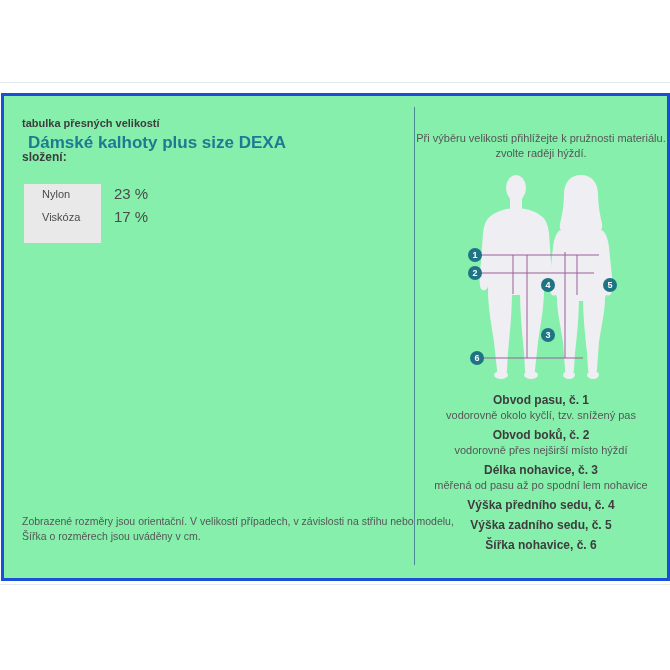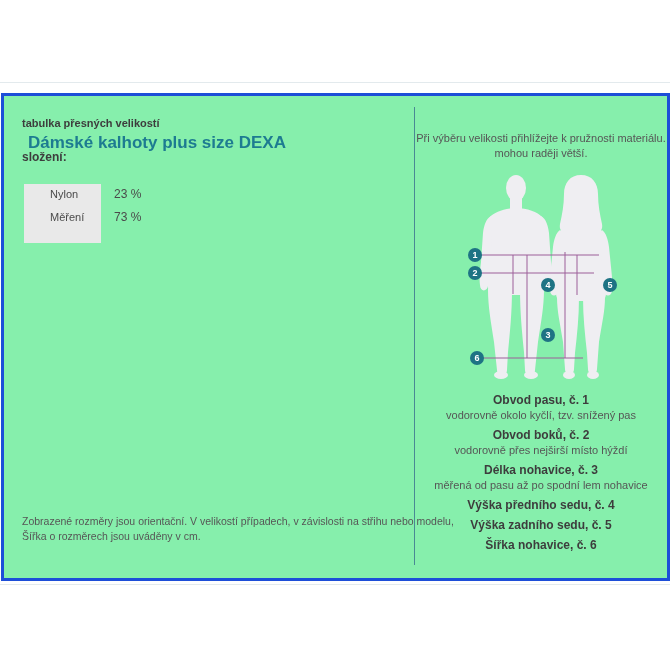--- a/index.html
+++ b/index.html
@@ -16,24 +16,24 @@
     border:3px solid #1d4ed8;background:#86efac;
   }
   
   .eyebrow{position:absolute;left:18px;top:21px;font-size:11px;font-weight:bold;color:#3d3d3d;white-space:nowrap;}
   .title{position:absolute;left:24px;top:37px;font-size:17px;font-weight:bold;color:#1d7b91;white-space:nowrap;}
   .comp-label{position:absolute;left:18px;top:54px;font-size:12px;font-weight:bold;color:#3d3d3d;}
   .comp-table{position:absolute;left:20px;top:88px;width:360px;}
   .comp-row{height:20px;margin-bottom:3px;position:relative;}
   .comp-cell-label{
     position:absolute;left:0;top:0;width:77px;height:36px;background:#e9e9e9;
-    font-size:11px;color:#4a4a4a;line-height:20px;padding-left:26px;box-sizing:border-box;
+    font-size:11px;color:#4a4a4a;line-height:20px;padding-left:18px;box-sizing:border-box;
   }
   .comp-cell-value{
-    position:absolute;left:90px;top:0;height:20px;font-size:12px;color:#4a4a4a;line-height:20px;
+    position:absolute;left:90px;top:0;height:20px;font-size:15px;color:#4a4a4a;line-height:20px;
   }
   .disclaimer{position:absolute;left:18px;top:418px;font-size:10.5px;color:#565656;}
   .disclaimer div{line-height:15px;white-space:nowrap;}
   
   .divider{position:absolute;left:410px;top:11px;width:1px;height:458px;background:#4a8894;}
   
   .right-col{position:absolute;left:411px;top:0;width:252px;height:100%;}
   .intro{position:absolute;left:0;top:35px;width:252px;text-align:center;font-size:11px;color:#565656;}
   .intro div{line-height:15px;white-space:nowrap;}
   .meas-list{position:absolute;left:-20px;top:297px;width:292px;text-align:center;}
@@ -62,36 +62,36 @@
     <div class="eyebrow">tabulka přesných velikostí</div>
     <div class="title">Dámské kalhoty plus size DEXA</div>
     <div class="comp-label">složení:</div>
 
     <div class="comp-table">
       <div class="comp-row">
         <div class="comp-cell-label">Nylon</div>
         <div class="comp-cell-value">23 %</div>
       </div>
       <div class="comp-row">
-        <div class="comp-cell-label">Měření</div>
-        <div class="comp-cell-value">73 %</div>
+        <div class="comp-cell-label">Viskóza</div>
+        <div class="comp-cell-value">17 %</div>
       </div>
     </div>
 
     <div class="disclaimer">
       <div>Zobrazené rozměry jsou orientační. V velikostí případech, v závislosti na střihu nebo modelu,</div>
       <div>Šířka o rozměrech jsou uváděny v cm.</div>
     </div>
 
     <div class="divider"></div>
 
     <div class="right-col">
       <div class="intro">
         <div>Při výběru velikosti přihlížejte k pružnosti materiálu.</div>
-        <div>mohou raději větší.</div>
+        <div>zvolte raději hýždí.</div>
       </div>
 
       <div class="meas-list">
         <div class="meas-item">
           <div class="meas-label">Obvod pasu, č. 1</div>
           <div class="meas-desc">vodorovně okolo kyčlí, tzv. snížený pas</div>
         </div>
         <div class="meas-item">
           <div class="meas-label">Obvod boků, č. 2</div>
           <div class="meas-desc">vodorovně přes nejširší místo hýždí</div>

